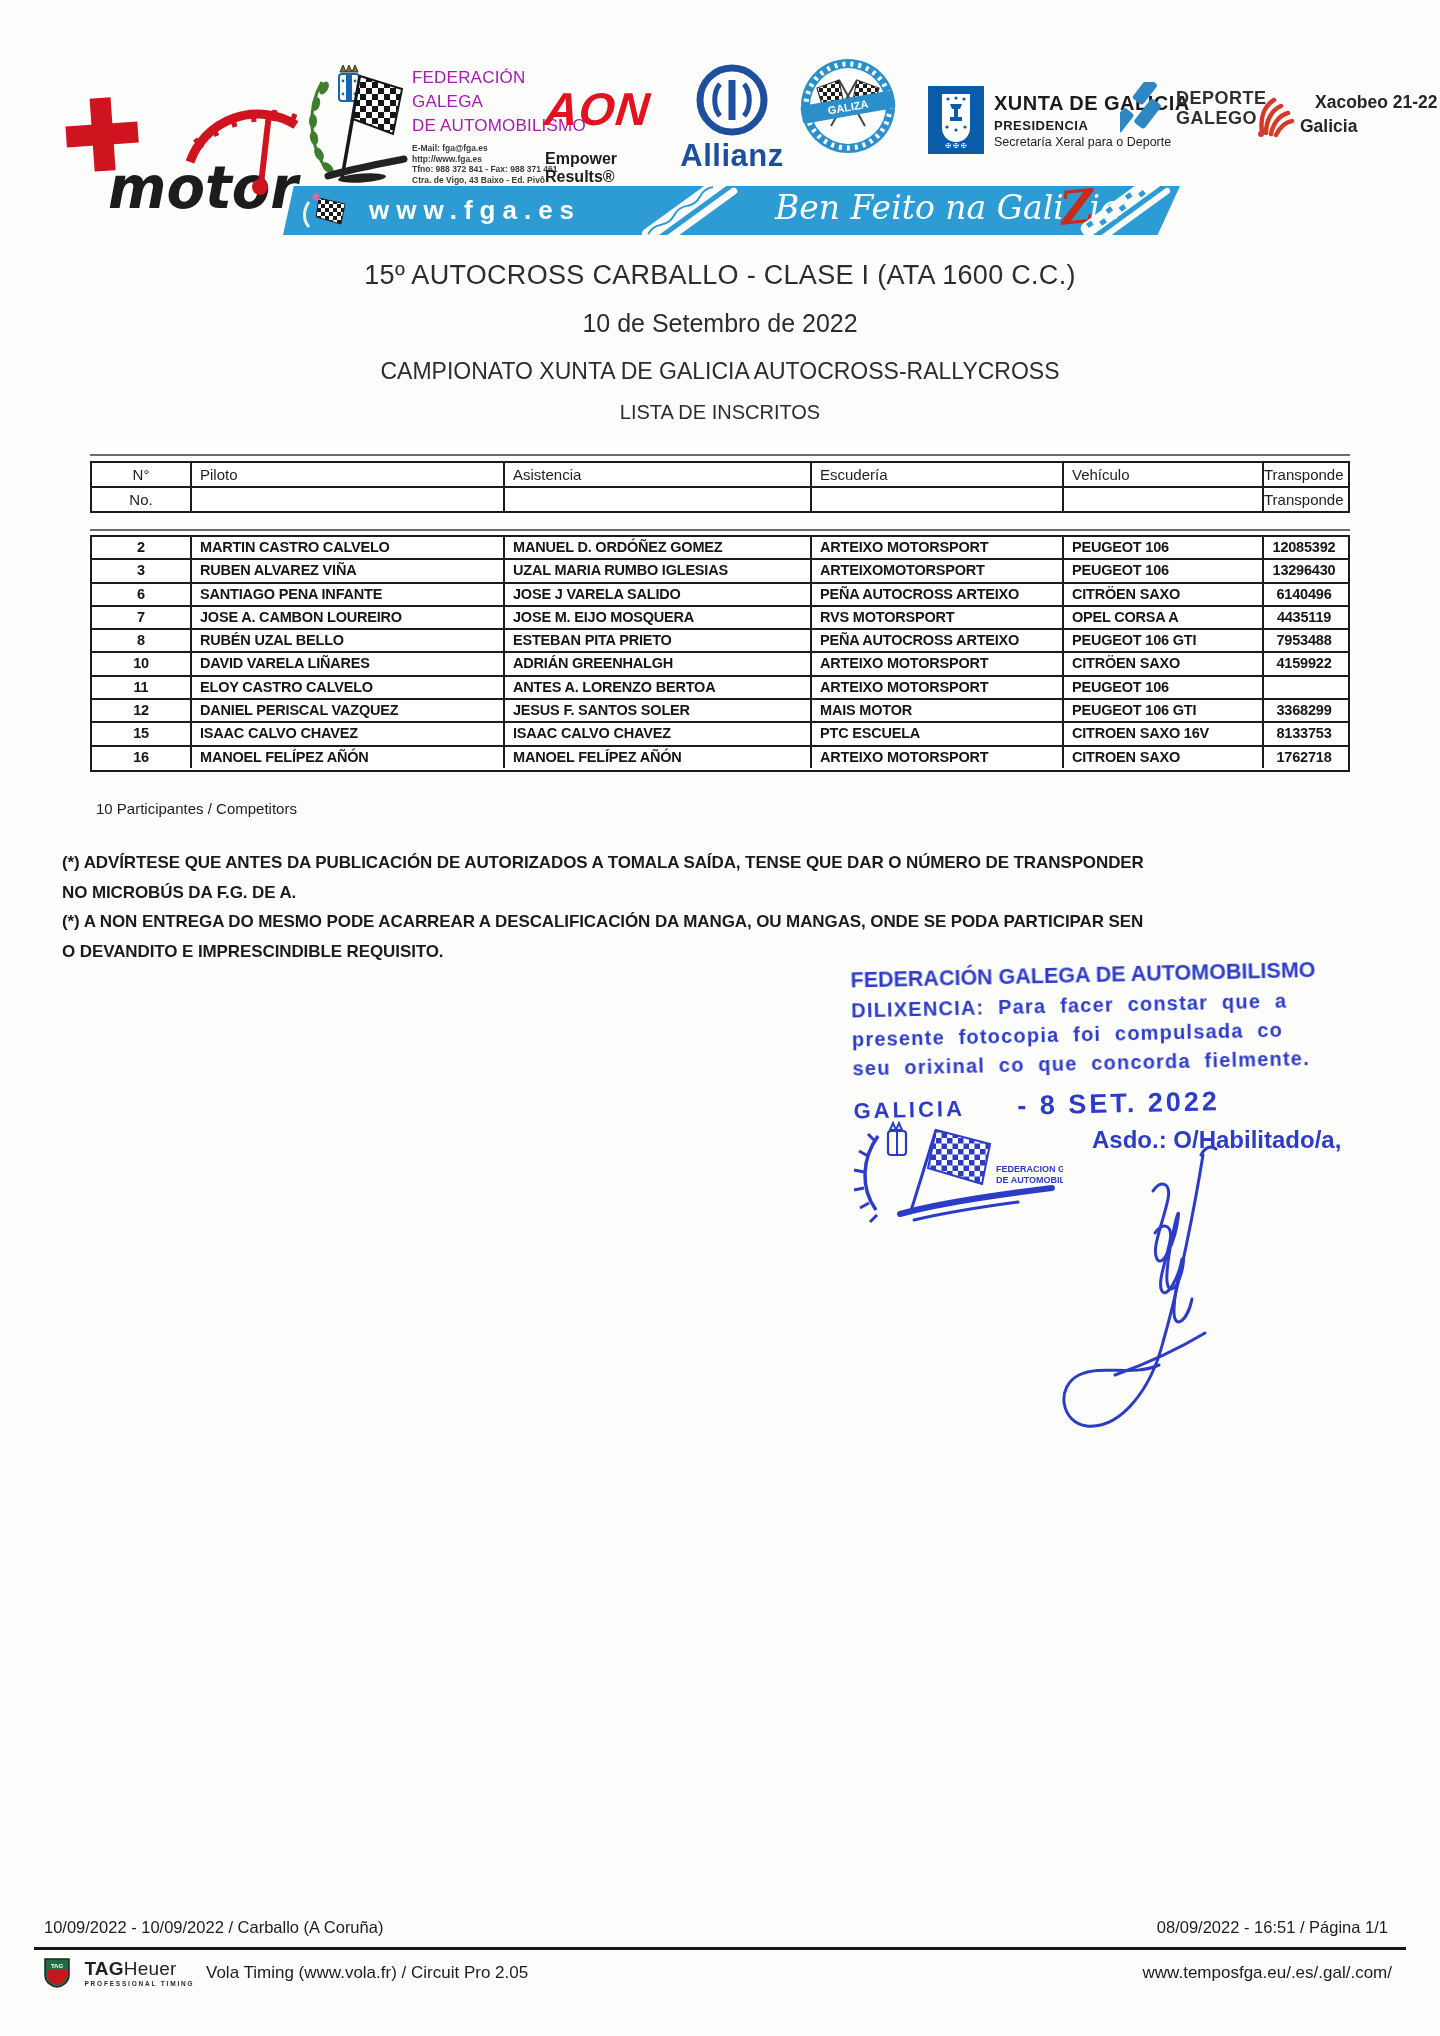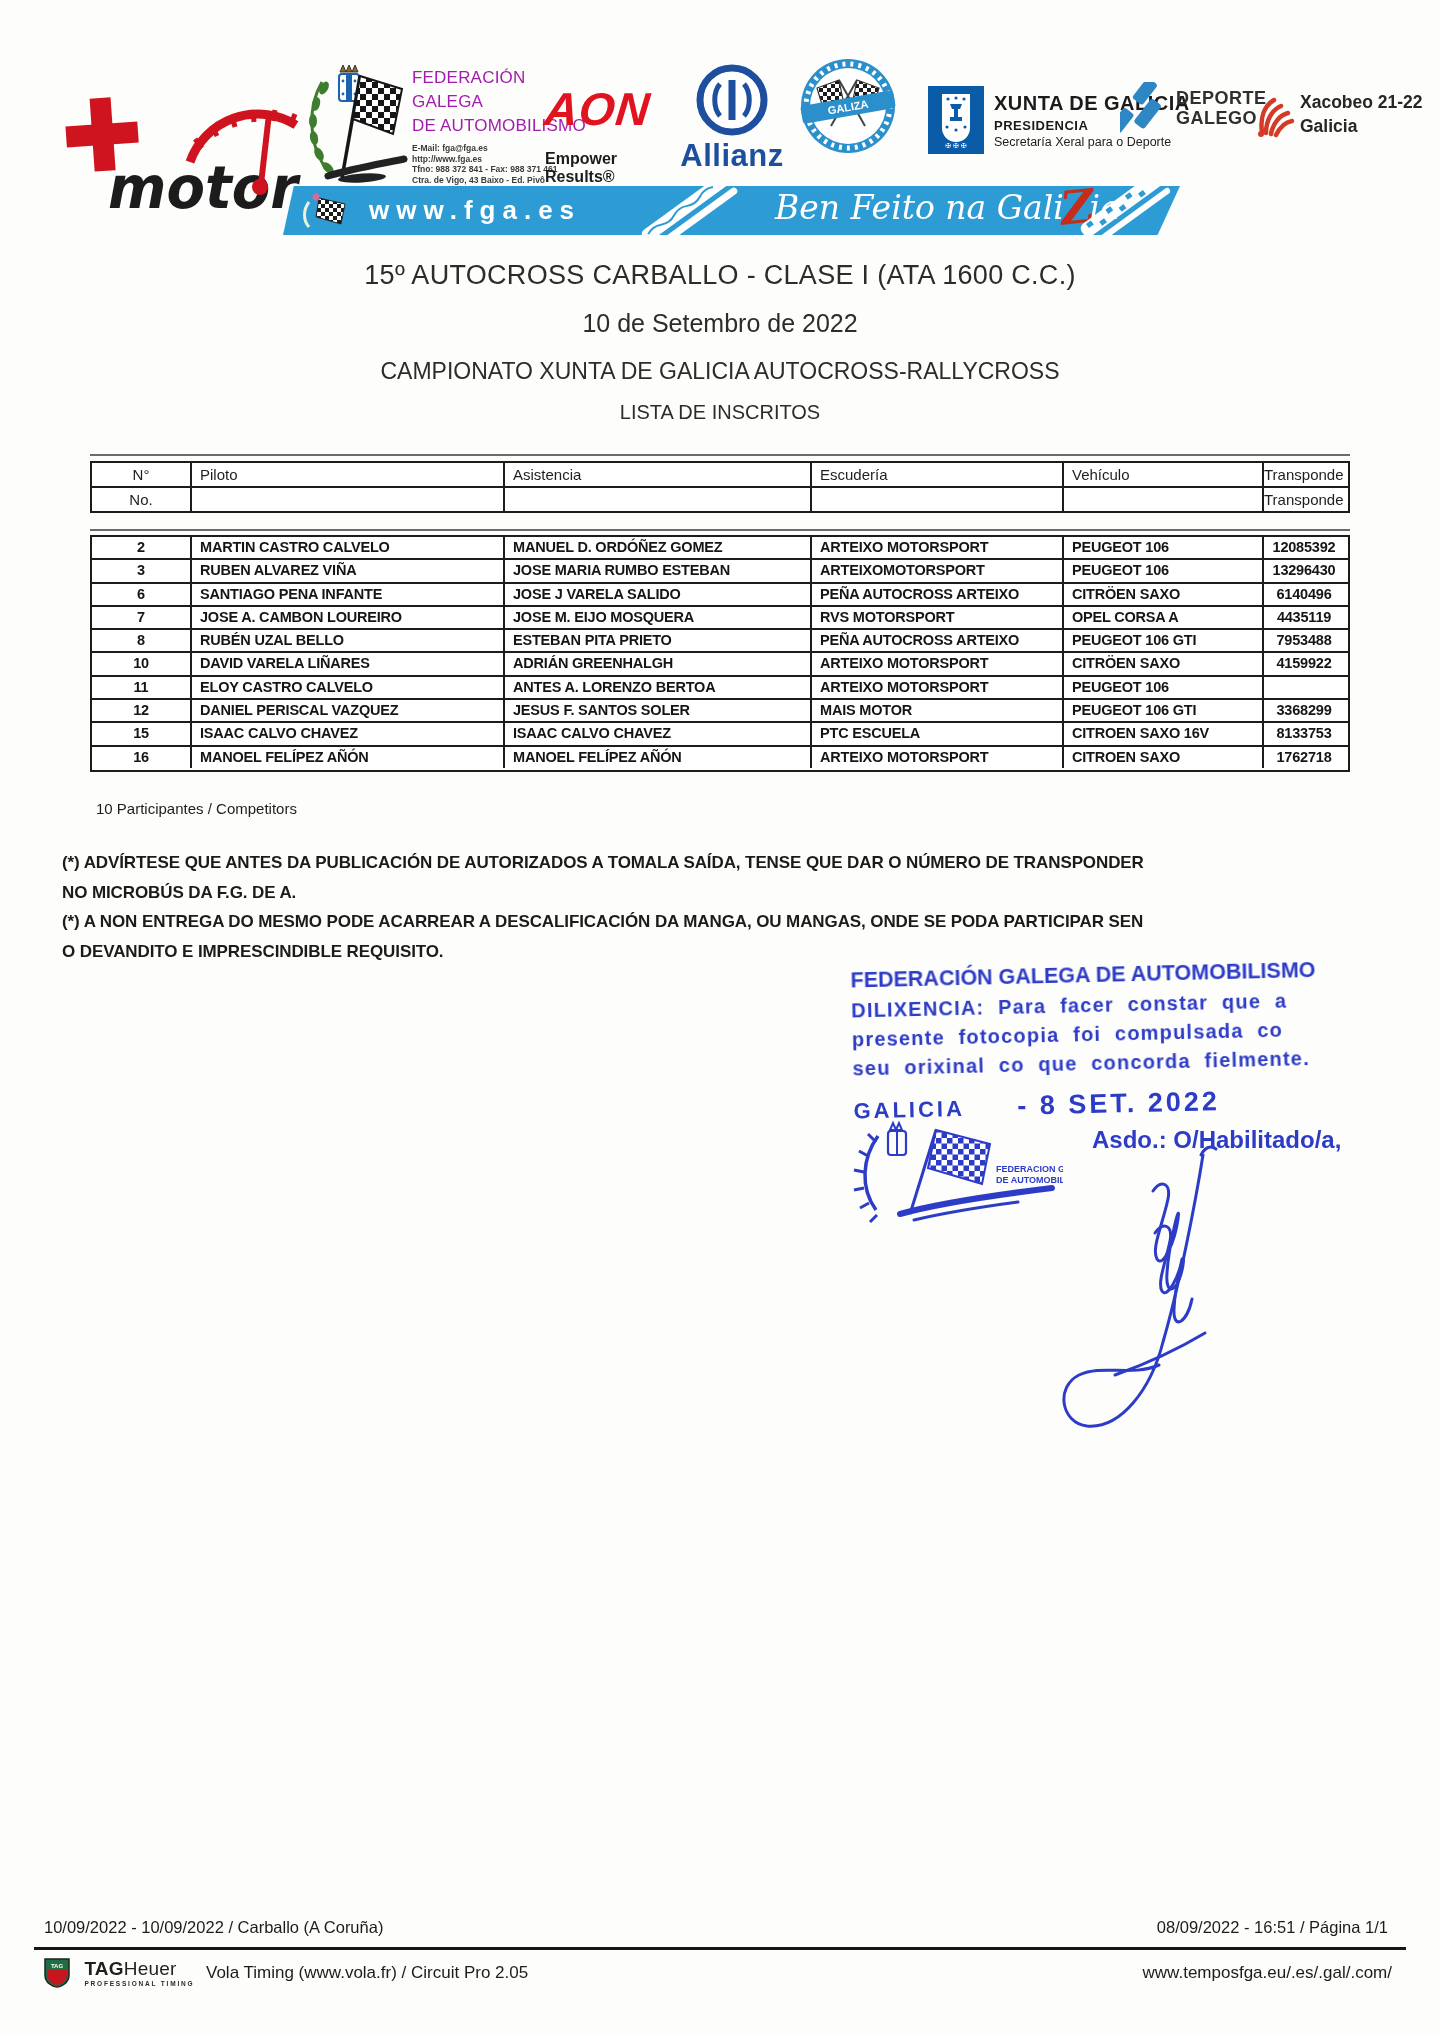--- a/index.html
+++ b/index.html
@@ -9,21 +9,21 @@
   
   .aon-word{font-size:46px;font-weight:900;font-style:italic;color:#e0131f;letter-spacing:1px;transform:skewX(-6deg);}
   .aon-tag{font-size:16px;font-weight:700;color:#1c1c1c;margin-top:2px;}
   .allianz-word{font-size:31px;font-weight:800;color:#1d4f9e;letter-spacing:0.5px;}
   .fga-name{font-size:17px;font-weight:400;color:#a21caf;line-height:24px;letter-spacing:0.2px;}
   .fga-contact{font-size:8.5px;font-weight:700;color:#3a3a3a;line-height:10.5px;margin-top:5px;filter:blur(0.45px);}
   .xunta-l1{font-size:20px;font-weight:600;color:#1b1b1b;letter-spacing:0.5px;}
   .xunta-l2{font-size:13px;font-weight:600;color:#1b1b1b;margin-top:3px;letter-spacing:0.5px;}
   .xunta-l3{font-size:12.5px;font-weight:500;color:#222;margin-top:2px;}
   .dep-l{font-size:18px;font-weight:800;color:#2f2f2f;line-height:20px;letter-spacing:0.5px;}
-  .xac-l1{font-size:17.5px;font-weight:600;color:#262626;}
+  .xac-l1{font-size:17.5px;font-weight:600;color:#262626;margin-left:15px;}
   .xac-l2{font-size:17.5px;font-weight:600;color:#262626;margin-top:3px;}
   
   .banner{left:283px;top:186px;width:897px;height:49px;background:#2d9bd4;
           clip-path:polygon(1.2% 0,100% 0,97.5% 100%,0 100%);}
   .banner-url{position:absolute;left:86px;top:9px;font-size:26px;font-weight:800;color:#ffffff;letter-spacing:7px;}
   .banner-script{position:absolute;left:492px;top:2px;font-family:"DejaVu Serif",serif;font-style:italic;
                  font-size:33px;color:#ffffff;white-space:nowrap;}
   .banner-z{display:inline-block;color:#c62c1a;font-size:46px;font-weight:700;line-height:20px;
             transform:rotate(-6deg) translateY(4px);margin:0 -4px;}
   
@@ -288,21 +288,21 @@
           <div class="tcell c0 cc">2</div>
           <div class="tcell c1">MARTIN CASTRO CALVELO</div>
           <div class="tcell c2">MANUEL D. ORDÓÑEZ GOMEZ</div>
           <div class="tcell c3">ARTEIXO MOTORSPORT</div>
           <div class="tcell c4">PEUGEOT 106</div>
           <div class="tcell c5 cc">12085392</div>
         </div>
         <div class="trow brow">
           <div class="tcell c0 cc">3</div>
           <div class="tcell c1">RUBEN ALVAREZ VIÑA</div>
-          <div class="tcell c2">JOSE MARIA RUMBO ESTEBAN</div>
+          <div class="tcell c2">UZAL MARIA RUMBO IGLESIAS</div>
           <div class="tcell c3">ARTEIXOMOTORSPORT</div>
           <div class="tcell c4">PEUGEOT 106</div>
           <div class="tcell c5 cc">13296430</div>
         </div>
         <div class="trow brow">
           <div class="tcell c0 cc">6</div>
           <div class="tcell c1">SANTIAGO PENA INFANTE</div>
           <div class="tcell c2">JOSE J VARELA SALIDO</div>
           <div class="tcell c3">PEÑA AUTOCROSS ARTEIXO</div>
           <div class="tcell c4">CITRÖEN SAXO</div>

